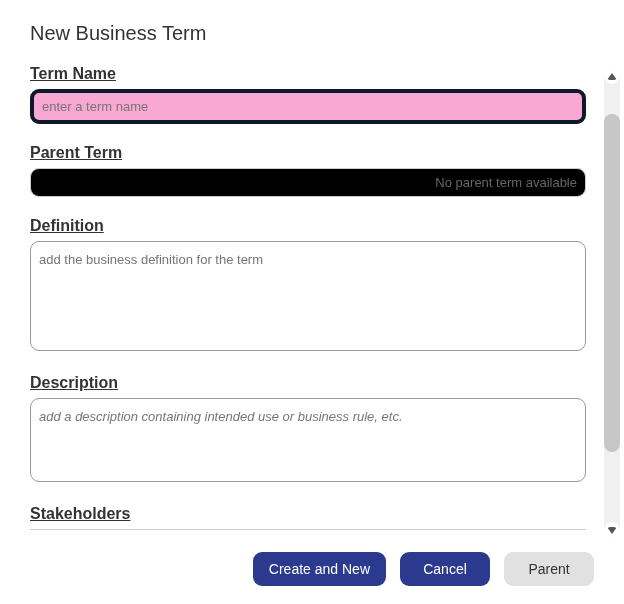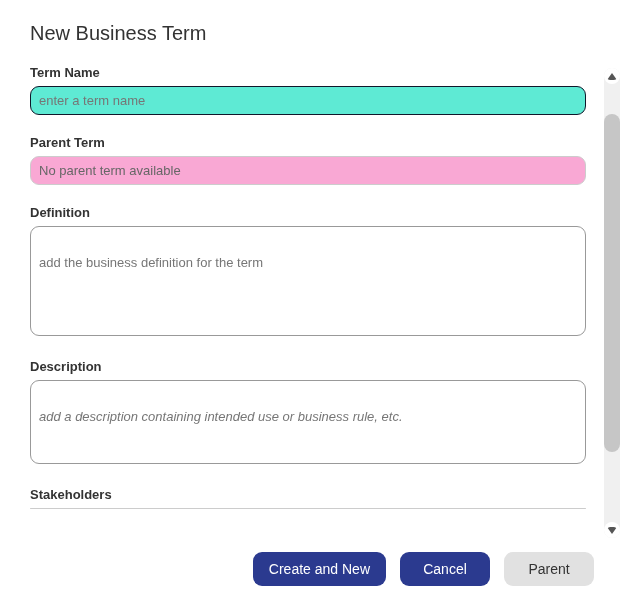--- a/index.html
+++ b/index.html
@@ -18,46 +18,48 @@
       height: 100%;
       position: relative;
     }
     .dialog-title {
       font-size: 20px;
       font-weight: 400;
       color: #333;
       margin-bottom: 20px;
     }
     .field-label {
-      font-size: 13px;
+      font-size: 16px;
       font-weight: 600;
       color: #333;
       margin-bottom: 6px;
+      text-decoration: underline;
     }
     .text-input {
       width: 100%;
-      border: 1px solid #0f172a;
+      border: 4px solid #0f172a;
       padding: 6px 8px;
       font-size: 13px;
       font-family: inherit;
       color: #333;
-      background: #5eead4;
+      background: #f9a8d4;
       outline: none;
       margin-bottom: 20px;
     }
     .text-input::placeholder { color: #767676; }
     .text-input.readonly {
-      background: #f9a8d4;
+      background: #000000;
       border: 1px solid #ccc;
       color: #666;
+      text-align: right;
     }
     .textarea-input {
       width: 100%;
       border: 1px solid #999;
-      padding: 28px 8px;
+      padding: 10px 8px;
       font-size: 13px;
       font-family: inherit;
       color: #333;
       background: #fff;
       outline: none;
       resize: none;
       margin-bottom: 20px;
     }
     .textarea-input::placeholder { color: #767676; }
     .ta-def { height: 110px; }

